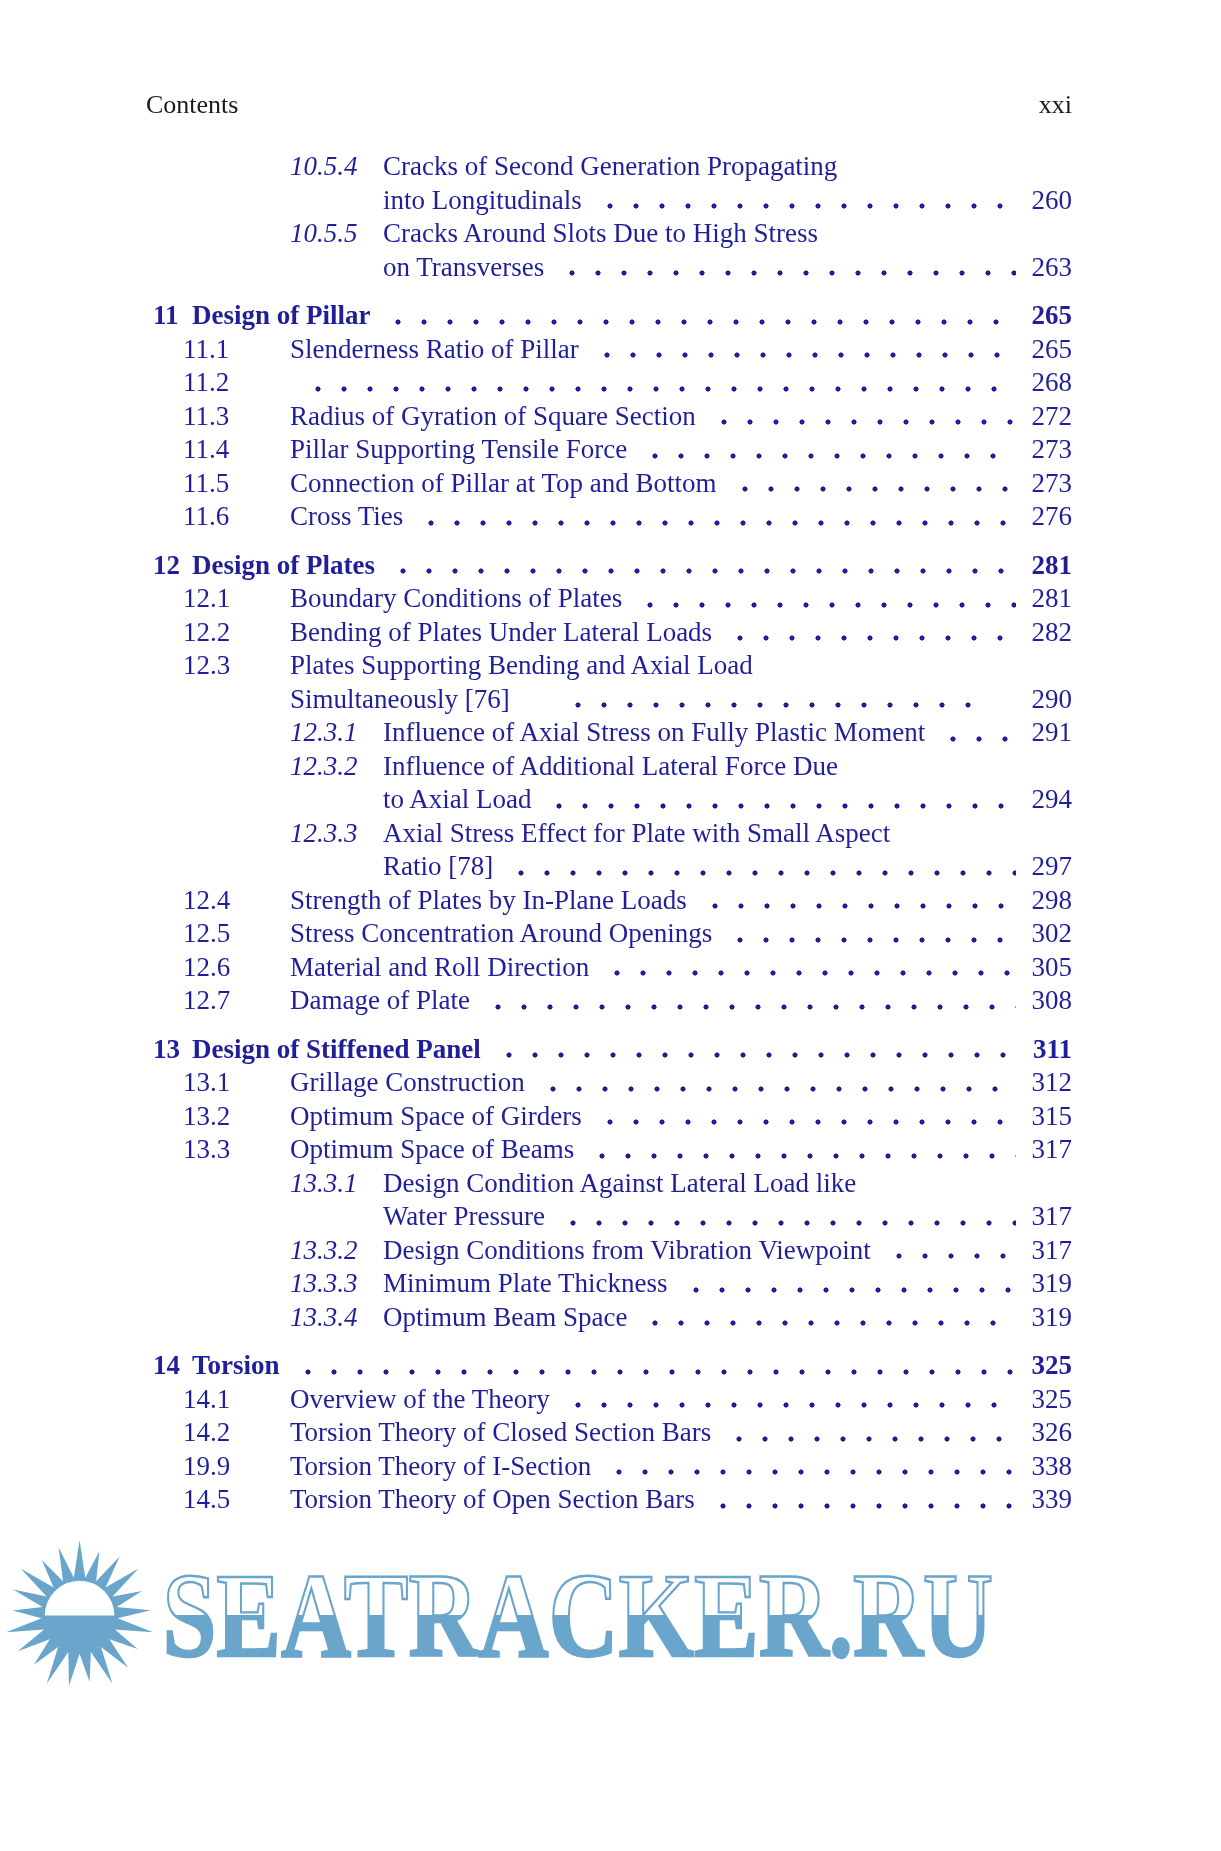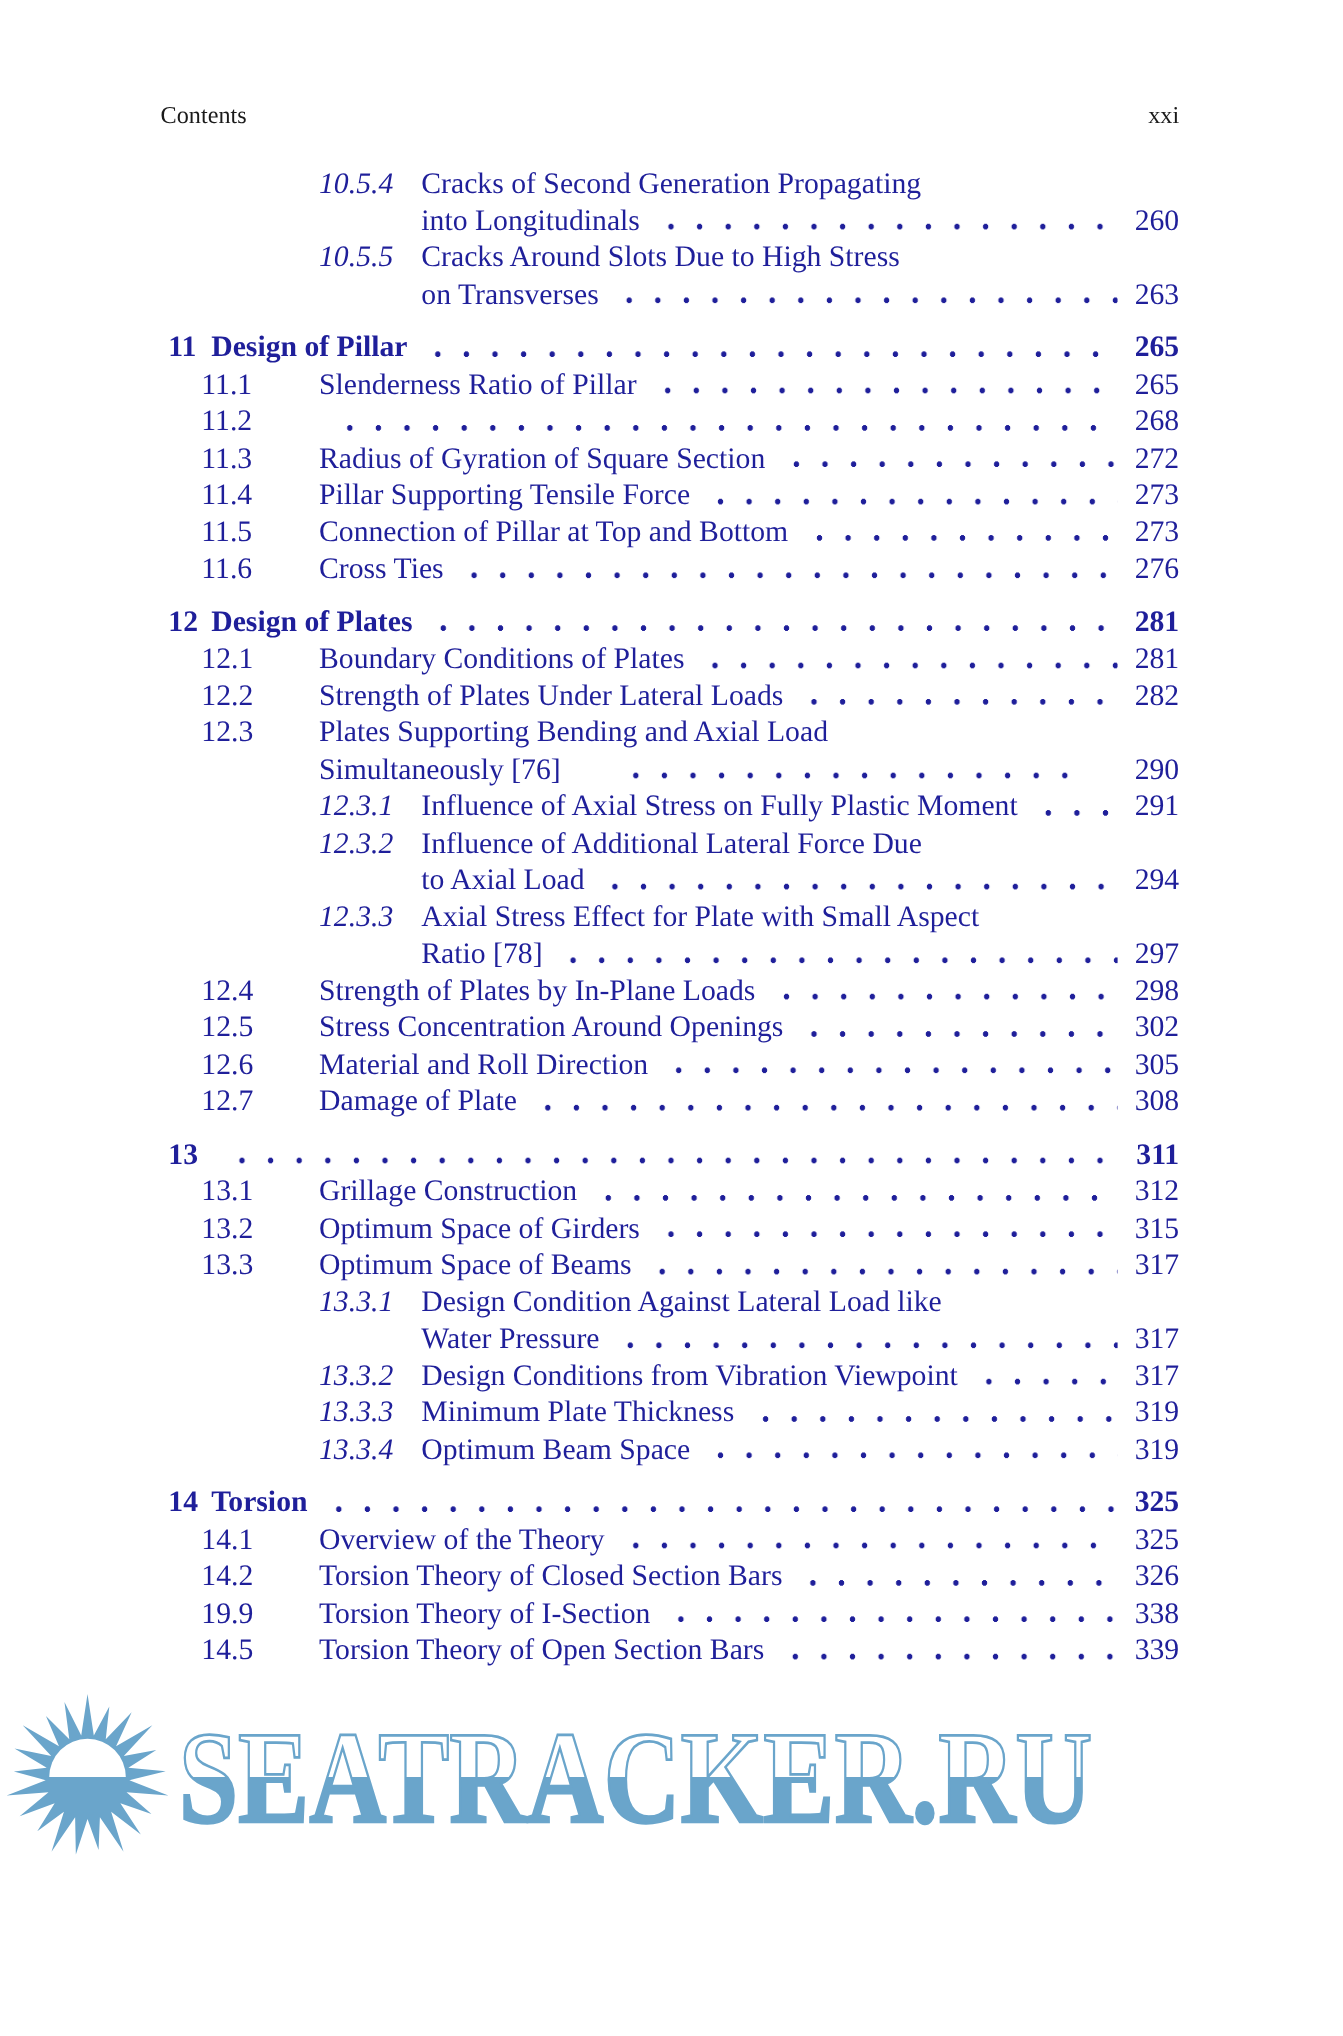--- a/index.html
+++ b/index.html
@@ -10,21 +10,21 @@
   }
   html,body{margin:0;padding:0;}
   body{
     width:1221px;height:1851px;position:relative;overflow:hidden;
     background:var(--paper);
     font-family:"Liberation Serif","DejaVu Serif",serif;
   }
   .running-header{
     position:absolute;left:146px;top:92px;width:926px;
     display:flex;justify-content:space-between;align-items:baseline;
-    color:var(--ink);font-size:22px;line-height:26px;
+    color:var(--ink);font-size:26px;line-height:26px;
   }
   .toc{
     position:absolute;left:153px;top:150px;width:919px;
     color:var(--navy);font-size:27px;
   }
   .row{display:flex;align-items:baseline;line-height:33.5px;white-space:nowrap;}
   .row.chapter{font-weight:bold;margin-top:15px;}
   .num{flex:0 0 auto;}
   .chapter>.num{width:39px;}
   .s1{padding-left:30px;}   .s1>.num{width:107px;}
@@ -124,21 +124,21 @@
       <span class="page-num">281</span>
     </div>
     <div class="row s1">
       <span class="num">12.1</span>
       <span class="title">Boundary Conditions of Plates</span>
       <span class="leader"></span>
       <span class="page-num">281</span>
     </div>
     <div class="row s1">
       <span class="num">12.2</span>
-      <span class="title">Strength of Plates Under Lateral Loads</span>
+      <span class="title">Bending of Plates Under Lateral Loads</span>
       <span class="leader"></span>
       <span class="page-num">282</span>
     </div>
     <div class="row s1">
       <span class="num">12.3</span>
       <span class="title">Plates Supporting Bending and Axial Load</span>
     </div>
     <div class="row cont1">
       <span class="title">Simultaneously [76]</span>
       <span class="leader"></span>
@@ -187,20 +187,21 @@
       <span class="page-num">305</span>
     </div>
     <div class="row s1">
       <span class="num">12.7</span>
       <span class="title">Damage of Plate</span>
       <span class="leader"></span>
       <span class="page-num">308</span>
     </div>
     <div class="row chapter">
       <span class="num">13</span>
+      <span class="title">Design of Stiffened Panel</span>
       <span class="leader"></span>
       <span class="page-num">311</span>
     </div>
     <div class="row s1">
       <span class="num">13.1</span>
       <span class="title">Grillage Construction</span>
       <span class="leader"></span>
       <span class="page-num">312</span>
     </div>
     <div class="row s1">

